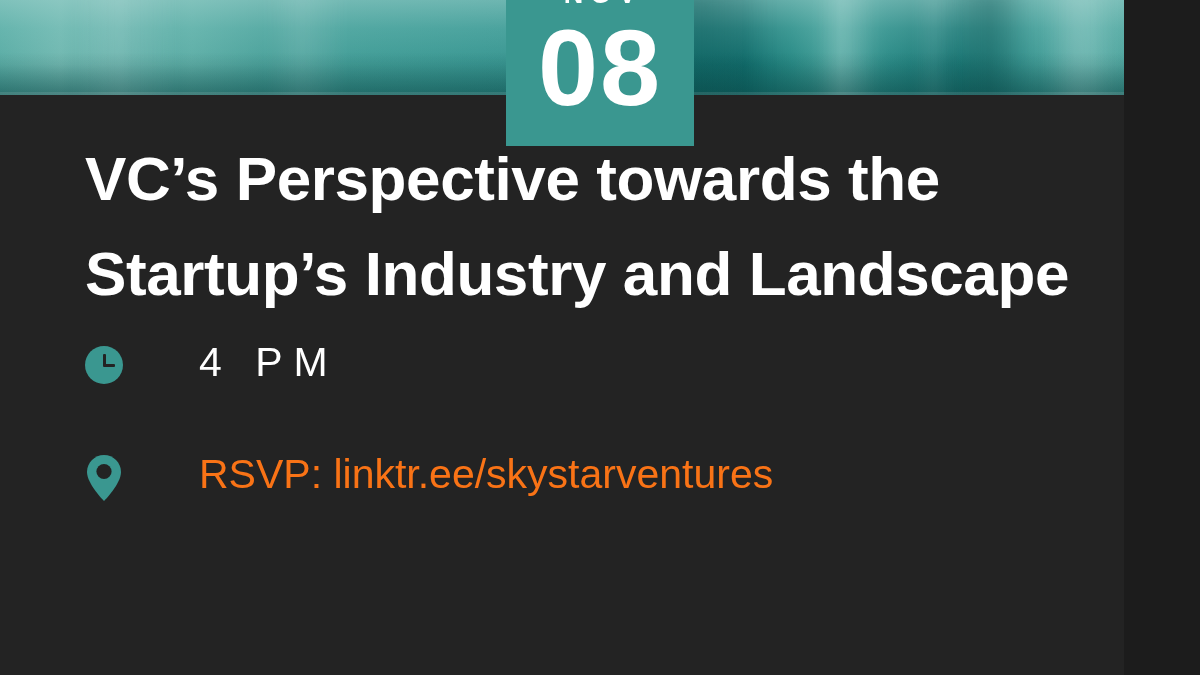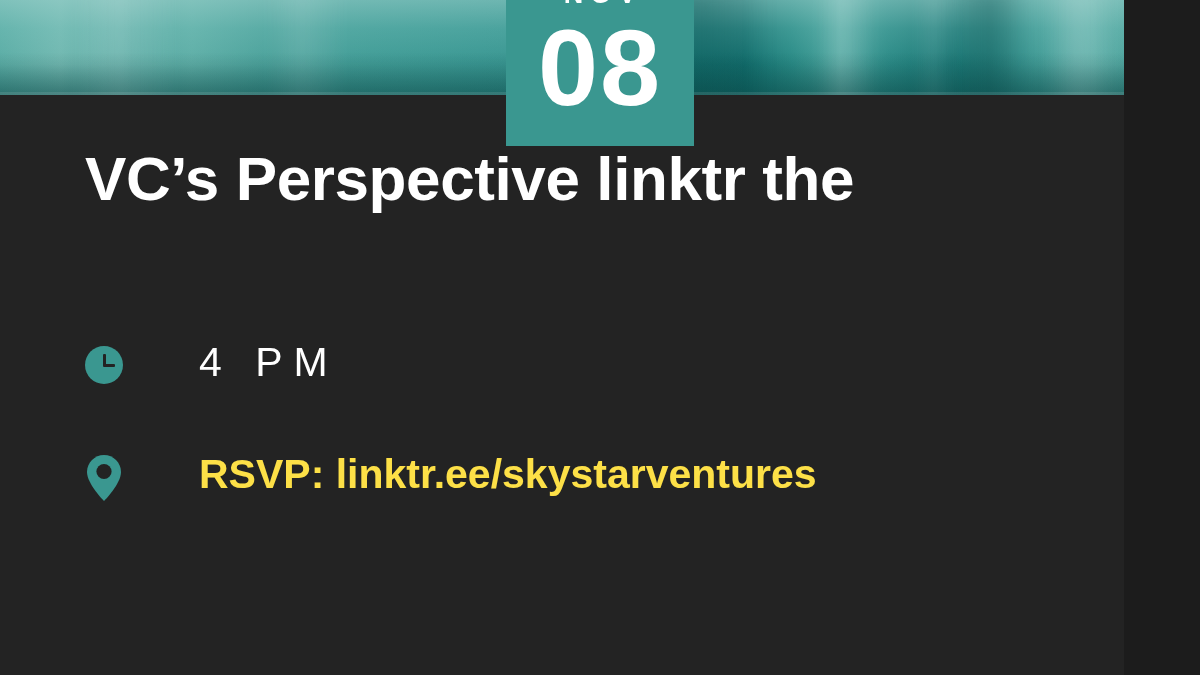--- a/index.html
+++ b/index.html
@@ -188,23 +188,23 @@
 
   .info-primary {
     color: #ffffff;
     font-size: 41px;
     font-weight: normal;
     letter-spacing: 11px;
     line-height: 44px;
     white-space: nowrap;
   }
   .info-secondary {
-    color: #fde047;
+    color: #f97316;
     font-size: 41px;
-    font-weight: bold;
+    font-weight: normal;
     letter-spacing: 0px;
     line-height: 56px;
     margin-top: 6px;
     white-space: nowrap;
   }
 </style>
 </head>
 <body>
 
 <div id="poster">
@@ -223,21 +223,22 @@
   </div>
 
   <div class="body-area"></div>
 
   <div class="date-badge">
     <div class="badge-month">NOV</div>
     <div class="badge-day">08</div>
   </div>
 
   <div class="event-title">
-    <span class="tline">VC’s Perspective linktr the</span>
+    <span class="tline">VC’s Perspective towards the</span>
+    <span class="tline">Startup’s Industry and Landscape</span>
   </div>
 
   <div class="info-row time">
     <div class="icon-slot">
       <div class="clock-icon">
         <span class="hand-v"></span>
         <span class="hand-h"></span>
       </div>
     </div>
     <div class="info-texts">

